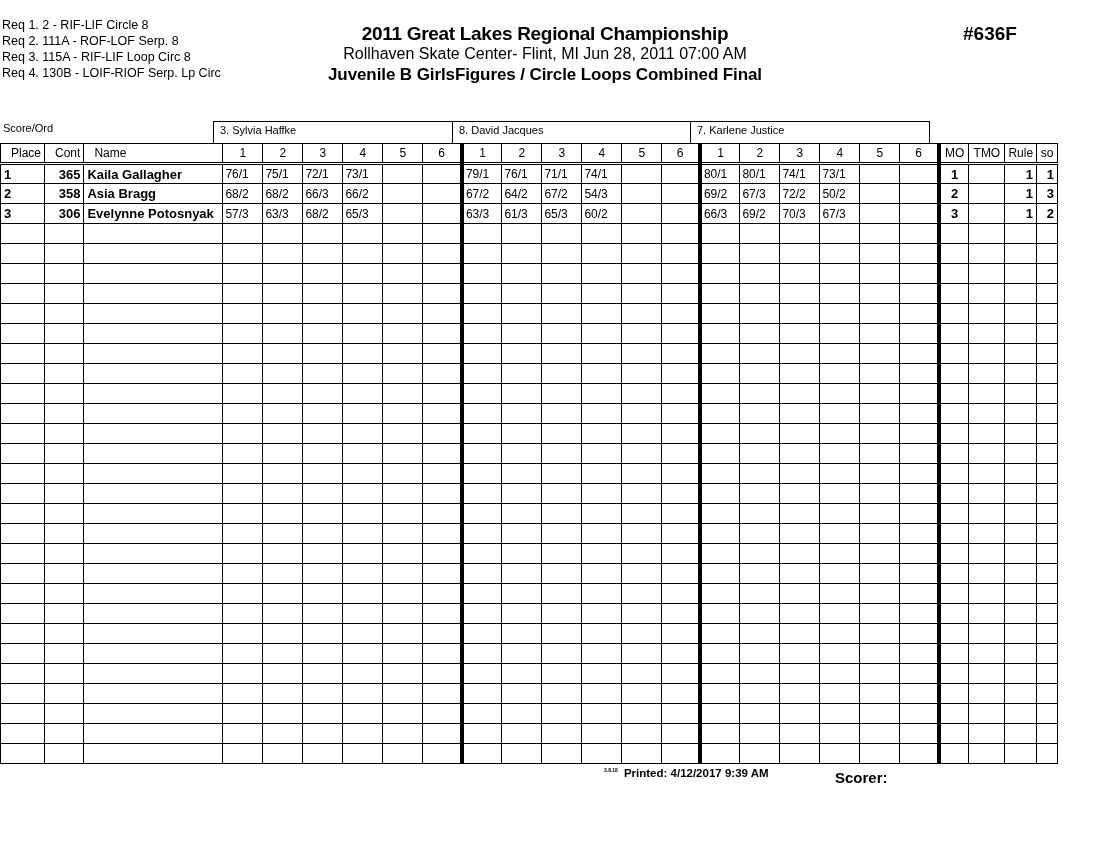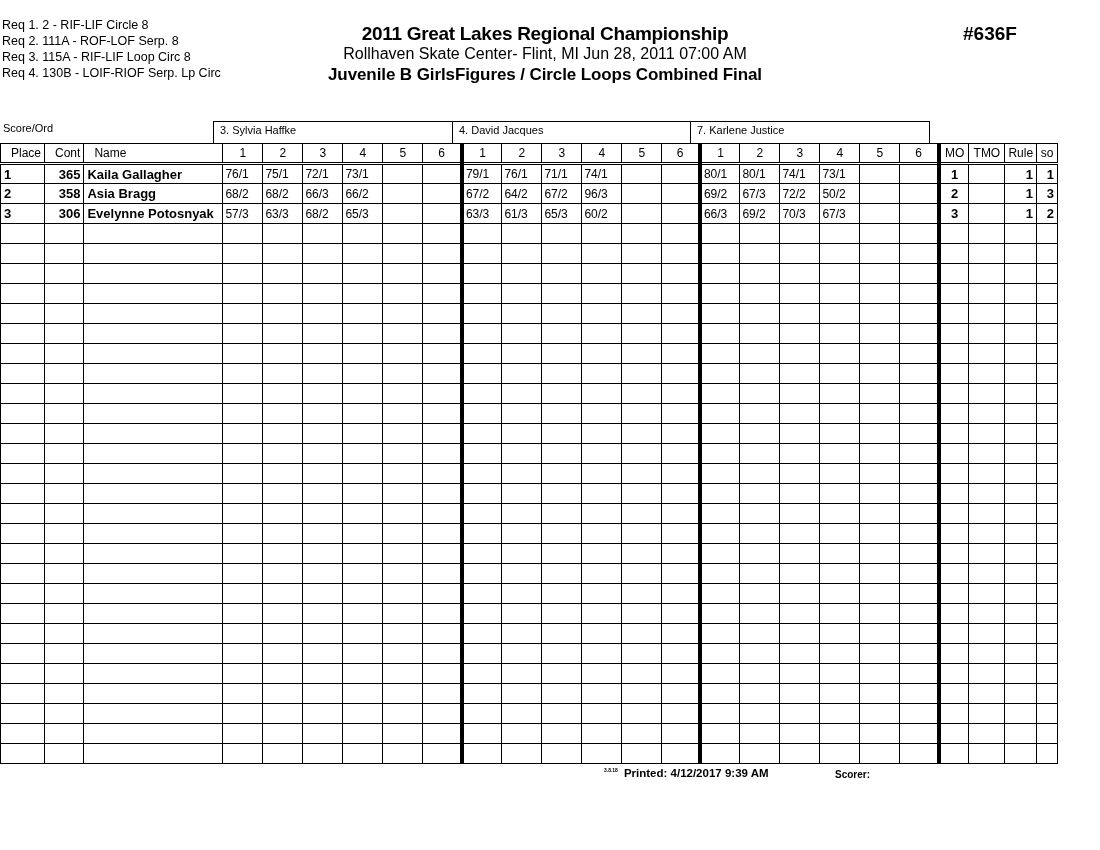--- a/index.html
+++ b/index.html
@@ -24,42 +24,42 @@
   table.grid th { font-weight: normal; font-size: 12px; height: 20px; text-align: center; border-bottom: 3px double #000; }
   table.grid th.left { text-align: left; padding-left: 10px; }
   table.grid td.b { font-weight: bold; font-size: 13px; }
   table.grid td.c { text-align: center; }
   table.grid td.r { text-align: right; }
   table.grid td.sc { font-size: 12px; padding-left: 2px; }
   .thick { border-left: 4px solid #000 !important; }
 
   .footer { position: absolute; top: 767px; left: 604px; font-size: 11.5px; font-weight: bold; white-space: nowrap; }
   .footer .ver { font-size: 5px; vertical-align: top; margin-right: 6px; font-weight: bold; }
-  .scorer { position: absolute; top: 769px; left: 835px; font-size: 10px; font-weight: bold; }
+  .scorer { position: absolute; top: 769px; left: 835px; font-size: 15px; font-weight: bold; }
 </style>
 </head>
 <body>
 
 <div class="reqs">
   <div>Req  1.  2 - RIF-LIF Circle 8</div>
   <div>Req  2.  111A - ROF-LOF Serp. 8</div>
   <div>Req  3.  115A - RIF-LIF Loop Circ 8</div>
   <div>Req  4.  130B - LOIF-RIOF Serp. Lp Circ</div>
 </div>
 
 <div class="header">
   <div class="h-title">2011 Great Lakes Regional Championship</div>
   <div class="h-venue">Rollhaven Skate Center- Flint, MI  Jun 28, 2011  07:00 AM</div>
   <div class="h-event">Juvenile B GirlsFigures / Circle Loops Combined Final</div>
 </div>
 <div class="event-num">#636F</div>
 
 <div class="score-ord">Score/Ord</div>
 <div class="judge-box" style="left:213px;width:240px;">3.  Sylvia  Haffke</div>
-<div class="judge-box" style="left:452px;width:239px;">4.  David Jacques</div>
+<div class="judge-box" style="left:452px;width:239px;">8.  David Jacques</div>
 <div class="judge-box" style="left:690px;width:240px;">7.  Karlene  Justice</div>
 
 <table class="grid">
   <colgroup>
     <col style="width:37px">
       <col style="width:37px">
       <col style="width:139px">
     <col style="width:40px">
       <col style="width:40px">
       <col style="width:40px">
@@ -146,21 +146,21 @@
         <td class="b">Asia Bragg</td>
         <td class="sc">68/2</td>
         <td class="sc">68/2</td>
         <td class="sc">66/3</td>
         <td class="sc">66/2</td>
         <td class="sc"></td>
         <td class="sc"></td>
         <td class="sc thick">67/2</td>
         <td class="sc">64/2</td>
         <td class="sc">67/2</td>
-        <td class="sc">96/3</td>
+        <td class="sc">54/3</td>
         <td class="sc"></td>
         <td class="sc"></td>
         <td class="sc thick">69/2</td>
         <td class="sc">67/3</td>
         <td class="sc">72/2</td>
         <td class="sc">50/2</td>
         <td class="sc"></td>
         <td class="sc"></td>
         <td class="b c thick">2</td>
         <td class="b c"></td>

